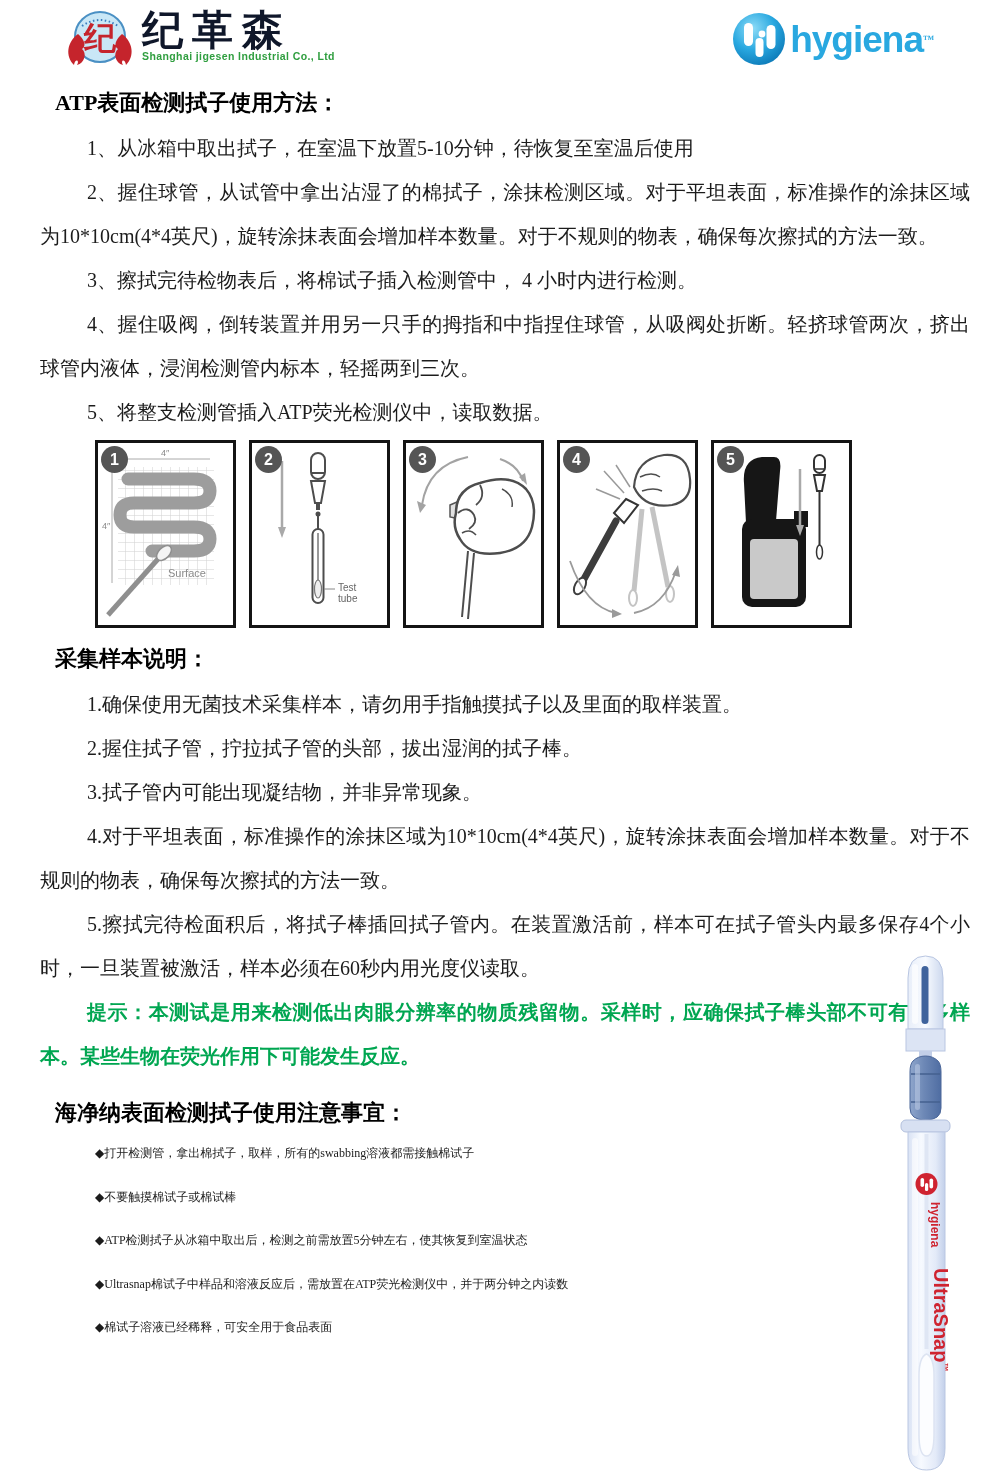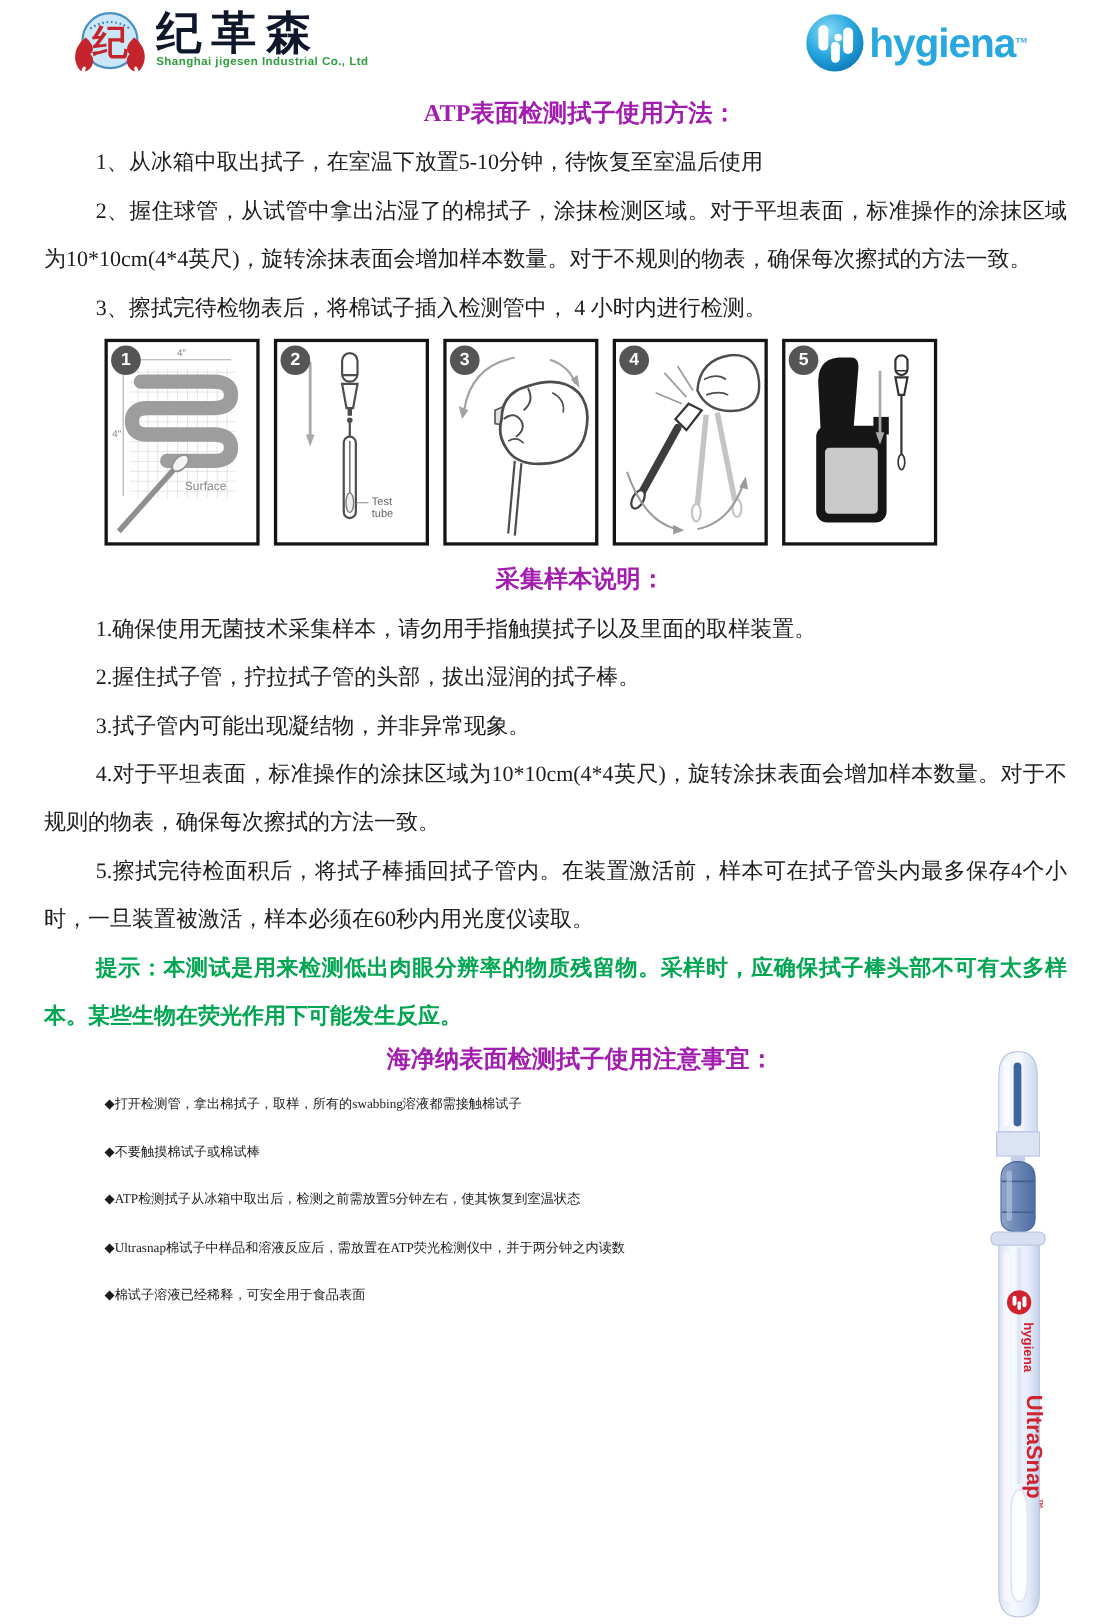--- a/index.html
+++ b/index.html
@@ -10,21 +10,21 @@
   .company{display:flex;align-items:flex-start;}
   .company-text{margin-left:4px;}
   .company-cn{font-size:41px;font-weight:bold;letter-spacing:9px;line-height:44px;color:#0f172a;}
   .company-en{font-size:10.5px;font-weight:bold;color:#2f9e3f;letter-spacing:.4px;margin-top:-2px;
               font-family:"Liberation Sans","DejaVu Sans",sans-serif;}
   .hygiena{display:flex;align-items:center;margin-top:4px;}
   .hygiena-word{font-family:"Liberation Sans","DejaVu Sans",sans-serif;font-weight:bold;
                 font-size:37px;color:#29a8e0;letter-spacing:-1px;margin-left:4px;line-height:1;}
   .hygiena-tm{font-size:11px;color:#29a8e0;vertical-align:18px;font-weight:bold;}
   
-  .sec-title{color:#a21caf;font-size:22px;font-weight:bold;margin:14px 0 0 55px;line-height:30px;text-align:center;}
+  .sec-title{color:#000000;font-size:22px;font-weight:bold;margin:14px 0 0 55px;line-height:30px;}
   
   .sec{margin-top:8px;}
   .para{font-size:20px;line-height:44px;margin:0 30px 0 40px;text-align:justify;}
   .ind{text-indent:47px;}
   .tipp{color:#00a651;font-weight:bold;}
   
   .steps{display:flex;gap:13px;margin:6px 0 0 95px;}
   .step-box{position:relative;width:135px;height:182px;border:3px solid #141414;background:#fff;}
   .step-badge{position:absolute;top:3px;left:3px;width:27px;height:27px;border-radius:50%;
               background:#555;color:#fff;font-size:16px;font-weight:bold;display:flex;align-items:center;
@@ -72,20 +72,22 @@
       <span class="hygiena-word">hygiena</span>
         <span class="hygiena-tm">™</span>
     </div>
   </div>
 
   <div class="sec-title">ATP表面检测拭子使用方法：</div>
   <div class="sec">
     <p class="para ind">1、从冰箱中取出拭子，在室温下放置5-10分钟，待恢复至室温后使用</p>
     <p class="para ind">2、握住球管，从试管中拿出沾湿了的棉拭子，涂抹检测区域。对于平坦表面，标准操作的涂抹区域为10*10cm(4*4英尺)，旋转涂抹表面会增加样本数量。对于不规则的物表，确保每次擦拭的方法一致。</p>
     <p class="para ind">3、擦拭完待检物表后，将棉试子插入检测管中， 4 小时内进行检测。</p>
+    <p class="para ind">4、握住吸阀，倒转装置并用另一只手的拇指和中指捏住球管，从吸阀处折断。轻挤球管两次，挤出球管内液体，浸润检测管内标本，轻摇两到三次。</p>
+    <p class="para ind">5、将整支检测管插入ATP荧光检测仪中，读取数据。</p>
   </div>
 
   <div class="steps">
 
     <div class="step-box">
       <div class="step-badge">1</div>
       <svg width="135" height="182" viewBox="0 0 135 182">
         <defs>
             <pattern id="g1" width="9" height="9" patternUnits="userSpaceOnUse">
           <path d="M9 0H0V9" fill="none" stroke="#cfcfcf" stroke-width="1"></path>
@@ -188,21 +190,21 @@
   <div class="sec">
     <p class="para ind">1.确保使用无菌技术采集样本，请勿用手指触摸拭子以及里面的取样装置。</p>
     <p class="para ind">2.握住拭子管，拧拉拭子管的头部，拔出湿润的拭子棒。</p>
     <p class="para ind">3.拭子管内可能出现凝结物，并非异常现象。</p>
     <p class="para ind">4.对于平坦表面，标准操作的涂抹区域为10*10cm(4*4英尺)，旋转涂抹表面会增加样本数量。对于不规则的物表，确保每次擦拭的方法一致。</p>
     <p class="para ind">5.擦拭完待检面积后，将拭子棒插回拭子管内。在装置激活前，样本可在拭子管头内最多保存4个小时，一旦装置被激活，样本必须在60秒内用光度仪读取。</p>
   </div>
 
   <p class="para ind tipp">提示：本测试是用来检测低出肉眼分辨率的物质残留物。采样时，应确保拭子棒头部不可有太多样本。某些生物在荧光作用下可能发生反应。</p>
 
-  <div class="sec-title" style="margin-top:2px;">海净纳表面检测拭子使用注意事宜：</div>
+  <div class="sec-title" style="margin-top:20px;">海净纳表面检测拭子使用注意事宜：</div>
   <div class="bullets" style="margin-top:4px;">
     <p><span>◆</span><span>打开检测管，拿出棉拭子，取样，所有的swabbing溶液都需接触棉试子</span></p>
     <p><span>◆</span><span>不要触摸棉试子或棉试棒</span></p>
     <p><span>◆</span><span>ATP检测拭子从冰箱中取出后，检测之前需放置5分钟左右，使其恢复到室温状态</span></p>
     <p><span>◆</span><span>Ultrasnap棉试子中样品和溶液反应后，需放置在ATP荧光检测仪中，并于两分钟之内读数</span></p>
     <p><span>◆</span><span>棉试子溶液已经稀释，可安全用于食品表面</span></p>
   </div>
 
   <div class="swab-wrap">
     <svg width="104" height="524" viewBox="0 0 104 524">

